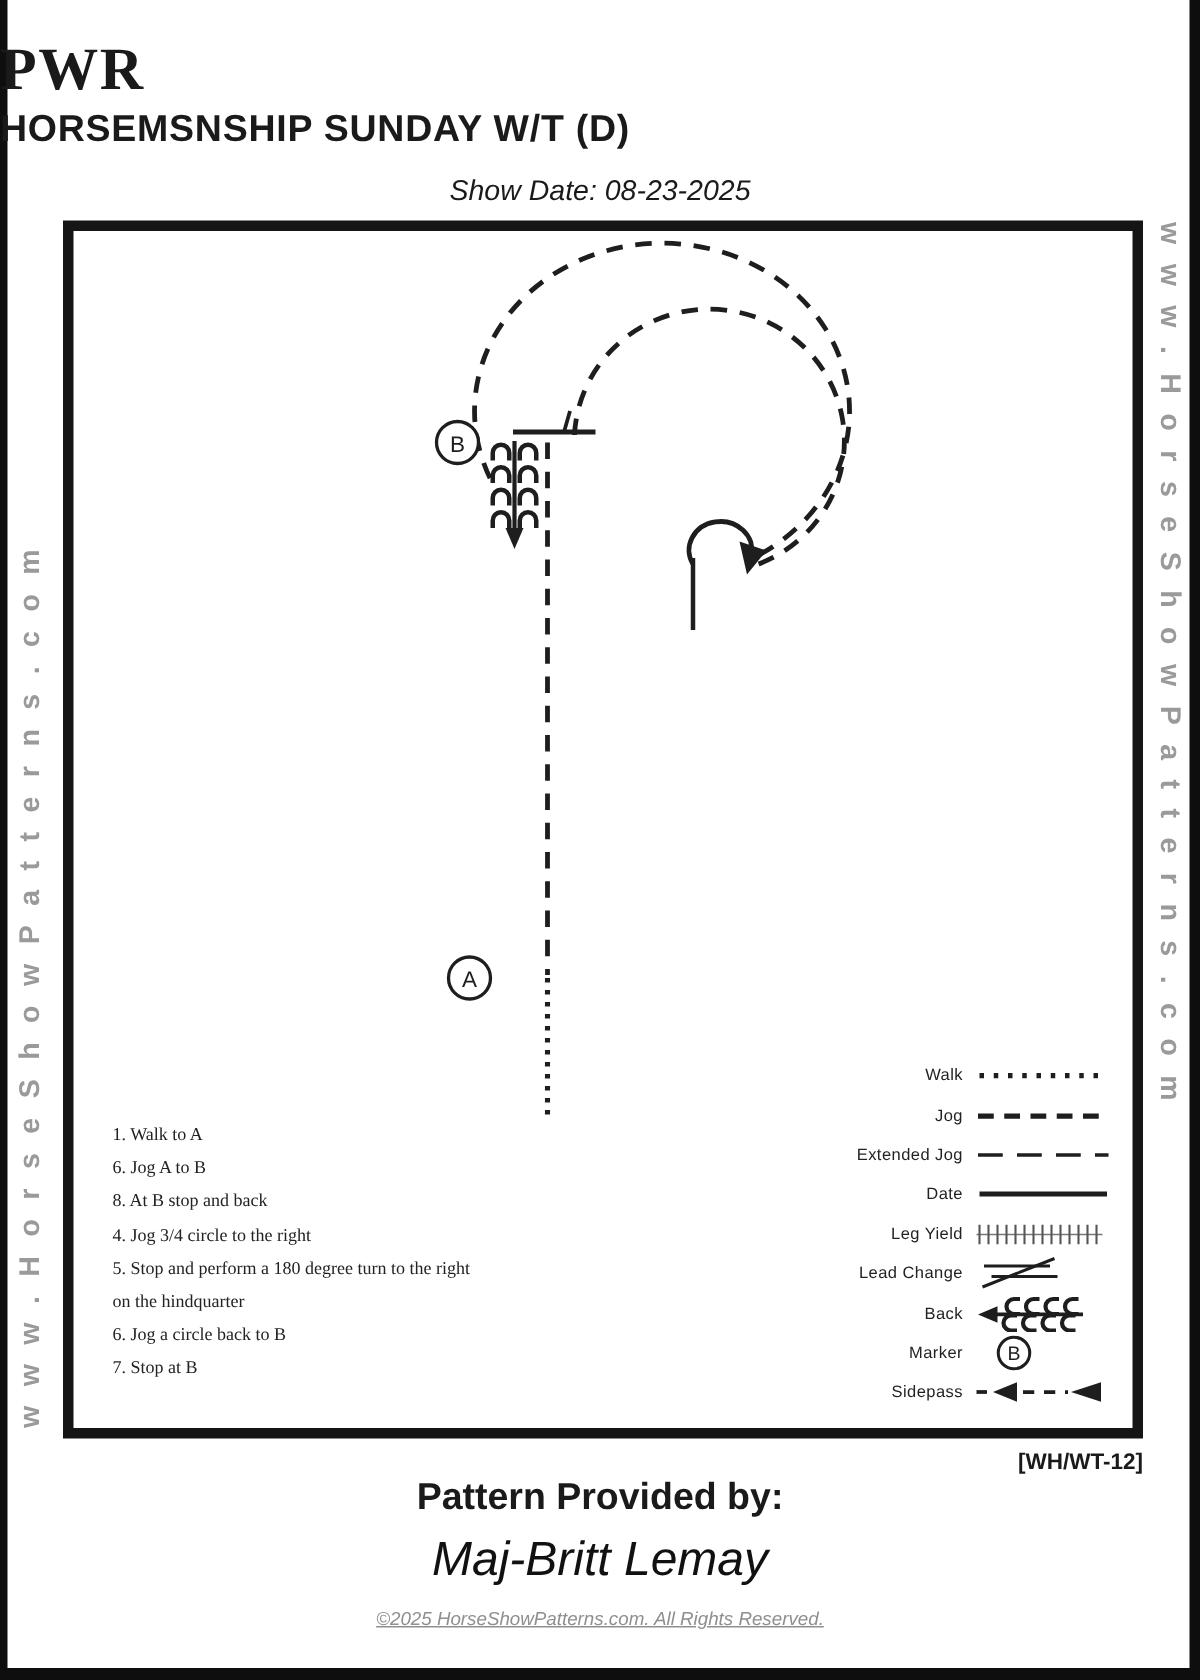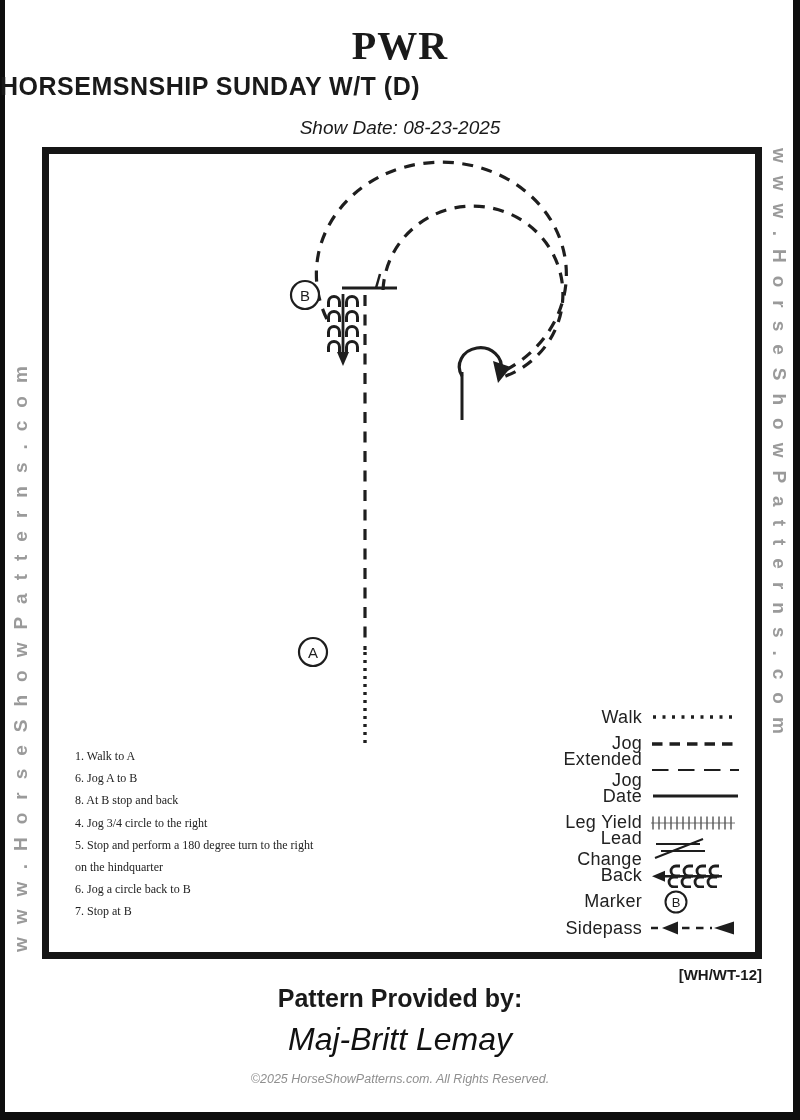--- a/index.html
+++ b/index.html
@@ -3,21 +3,21 @@
 <meta charset="utf-8">
 <style>
   html,body{margin:0;padding:0;background:#fff;}
   .page{position:relative;width:800px;height:1120px;background:#ffffff;overflow:hidden;
         font-family:"Liberation Sans",sans-serif;color:#1a1a1a;}
   .edge{position:absolute;background:#0e0e0e;}
   .edge-left{left:0;top:0;width:5px;height:1120px;}
   .edge-right{left:793px;top:0;width:7px;height:1120px;}
   .edge-bottom{left:0;top:1112px;width:800px;height:8px;}
 
-  .title{position:absolute;left:0;top:22px;width:800px;text-align:center;
+  .title{position:absolute;left:0;top:22px;width:800px;text-align:left;
          font-family:"Liberation Serif",serif;font-weight:bold;font-size:40px;letter-spacing:1px;}
   .subtitle{position:absolute;left:0;top:72px;width:640px;text-align:left;
             font-weight:bold;font-size:25px;letter-spacing:.5px;}
   .showdate{position:absolute;left:0;top:117px;width:800px;text-align:center;
             font-style:italic;font-size:19px;}
 
   .wm{position:absolute;font-weight:bold;font-size:19px;letter-spacing:13px;color:#9a9a9a;
       white-space:nowrap;width:810px;height:24px;}
   .wm-left{left:10px;top:952px;transform-origin:0 0;transform:rotate(-90deg);}
   .wm-right{left:790px;top:148px;transform-origin:0 0;transform:rotate(90deg);}
@@ -26,31 +26,31 @@
          border:7px solid #151515;box-sizing:border-box;background:#fff;}
   .diagram{position:absolute;left:0;top:0;}
 
   .instructions{position:absolute;left:26px;top:591px;width:430px;
                 font-family:"Liberation Serif",serif;font-size:12px;line-height:22.2px;
                 color:#222;}
   .instructions div{white-space:pre-wrap;}
 
   .legend{position:absolute;left:497px;top:550px;width:200px;}
   .legend-row{display:flex;align-items:center;height:26.4px;}
-  .legend-label{width:96px;text-align:right;font-size:18px;color:#222;
+  .legend-label{width:96px;text-align:right;font-size:11px;color:#222;
                 padding-right:8px;flex:none;letter-spacing:.3px;}
   .legend-sym{flex:none;width:92px;height:24px;}
 
   .pattern-code{position:absolute;right:38px;top:966px;font-weight:bold;font-size:15px;padding-left:48px;}
   .provided-label{position:absolute;left:0;top:984px;width:800px;text-align:center;
                   font-weight:bold;font-size:25px;}
   .provided-name{position:absolute;left:0;top:1021px;width:800px;text-align:center;
                  font-style:italic;font-size:32px;color:#111;}
   .copyright{position:absolute;left:0;top:1072px;width:800px;text-align:center;
-             font-style:italic;font-size:12.5px;color:#8f8f8f;}
+             font-style:italic;font-size:12.5px;color:#8f8f8f;text-decoration:underline;}
 </style>
 </head>
 <body>
 
 <div class="page">
 
   <div class="edge edge-left"></div>
   <div class="edge edge-right"></div>
   <div class="edge edge-bottom"></div>
 

